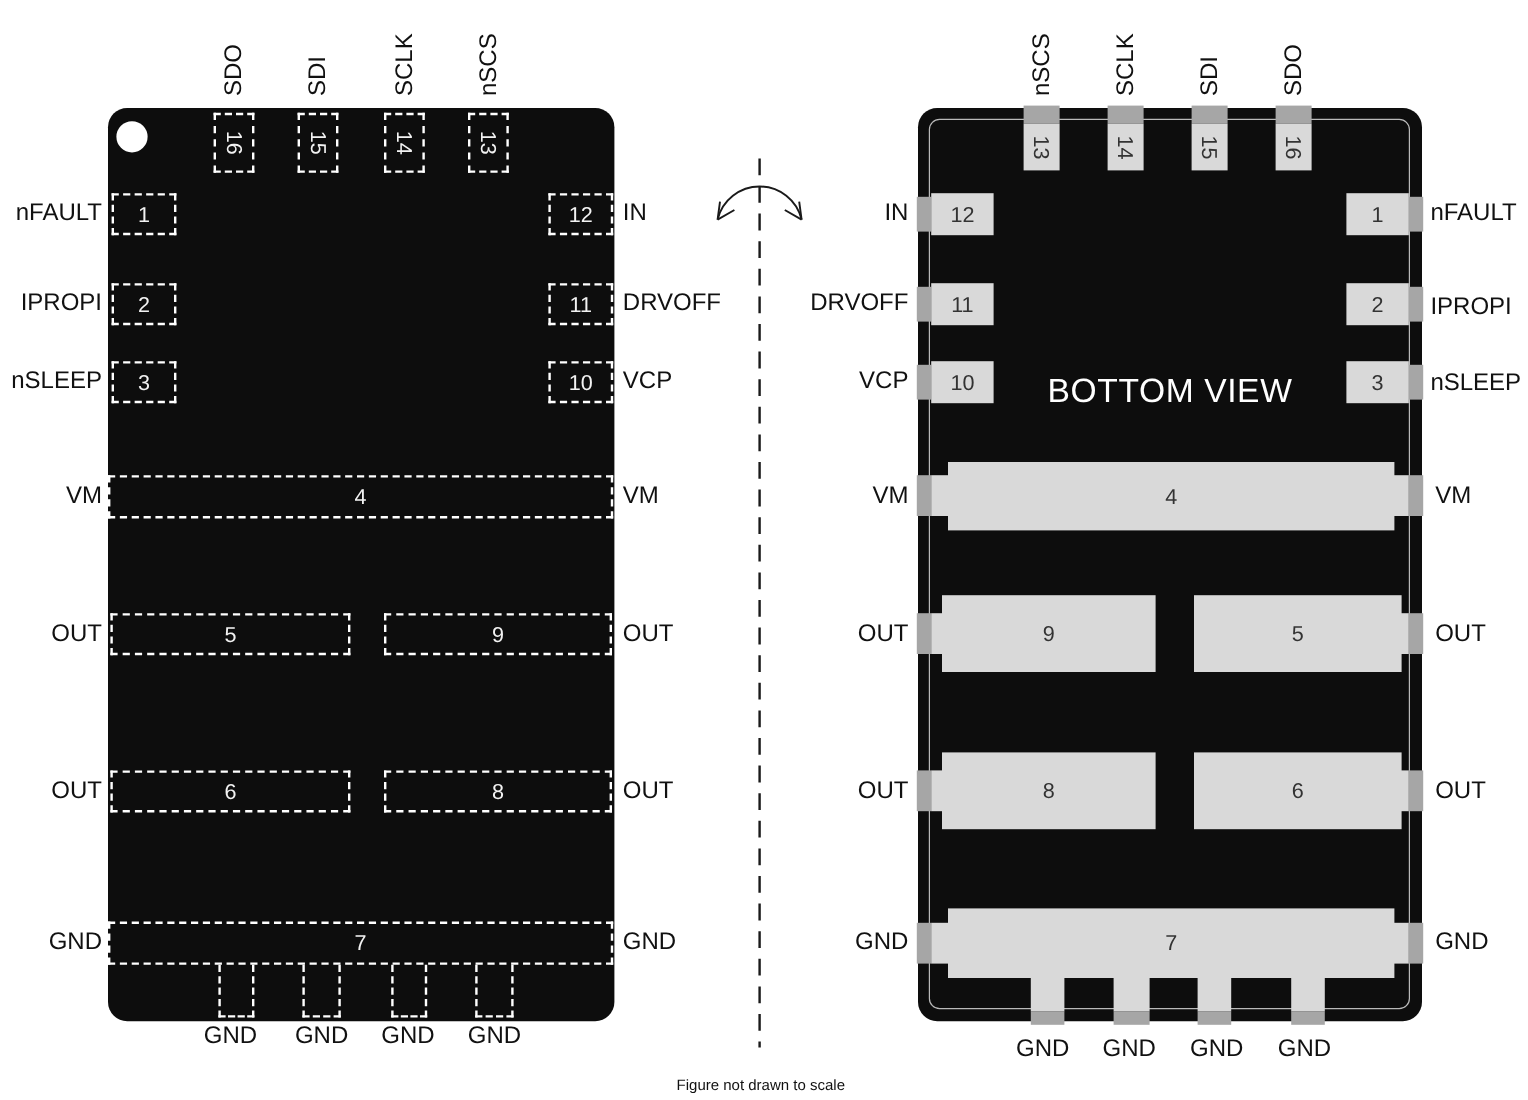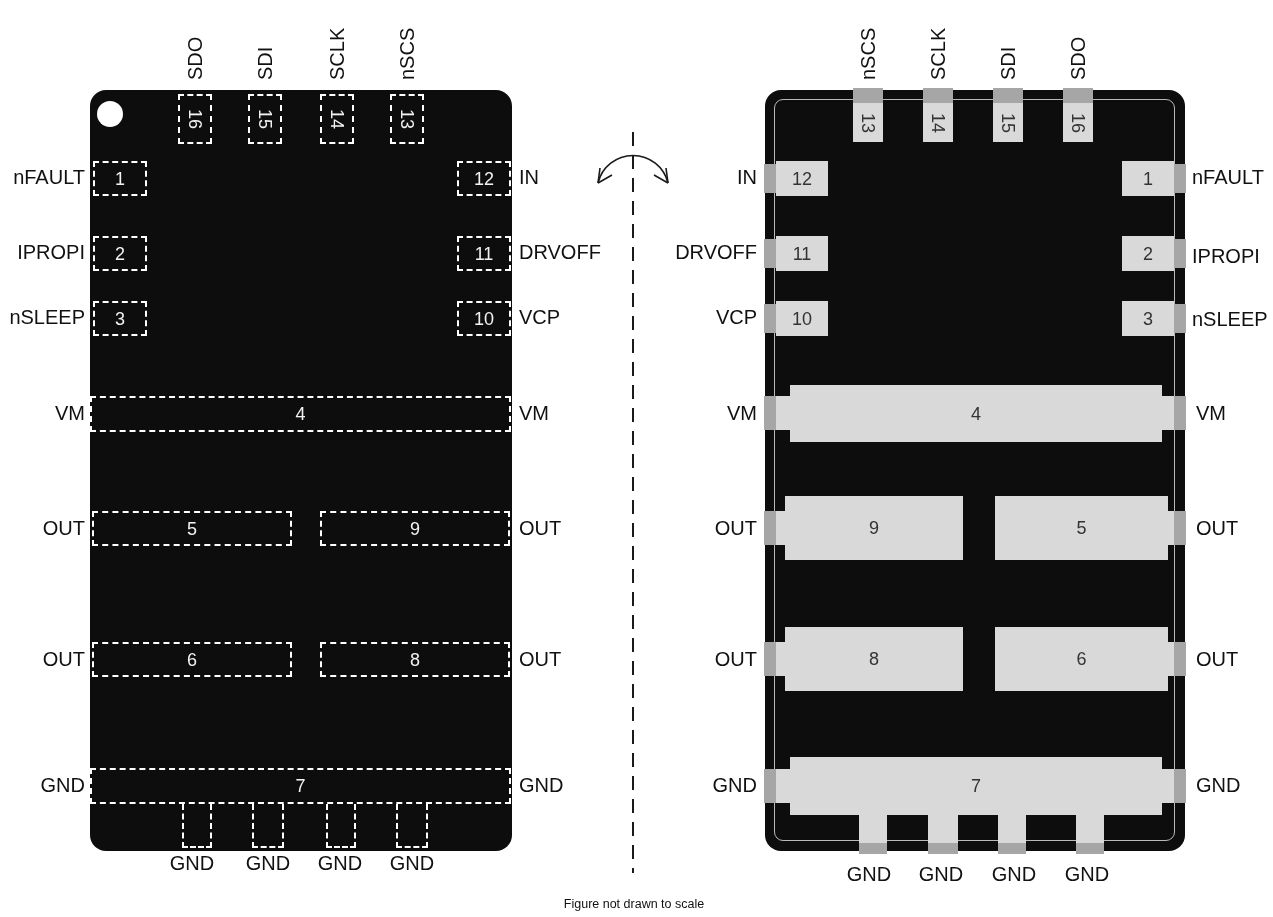--- a/index.html
+++ b/index.html
@@ -126,20 +126,21 @@
   <svg class="abs" style="left:555px; top:120px;" width="160" height="760" viewBox="0 0 160 760">
     <line x1="78" y1="12" x2="78" y2="753" stroke="#1a1a1a" stroke-width="2" stroke-dasharray="14 9"></line>
     <path d="M 43 63 A 36 36 0 0 1 113 63" fill="none" stroke="#1a1a1a" stroke-width="1.6"></path>
     <path d="M 43 63 L 45 48 M 43 63 L 57 55" fill="none" stroke="#1a1a1a" stroke-width="1.6"></path>
     <path d="M 113 63 L 111 48 M 113 63 L 99 55" fill="none" stroke="#1a1a1a" stroke-width="1.6"></path>
   </svg>
 
   <div class="pkg" style="left:765px; top:90px; width:420px; height:761px;">
     <div class="inner-outline" style="left:9px; top:9px; width:399px; height:740px;"></div>
   </div>
+  <div class="title" style="left:855px; top:310px; width:240px; color:#ffffff;">BOTTOM VIEW</div>
 
   <div class="vlabel" style="left:833px; top:35px;">nSCS</div>
   <div class="vlabel" style="left:903px; top:35px;">SCLK</div>
   <div class="vlabel" style="left:973px; top:35px;">SDI</div>
   <div class="vlabel" style="left:1043px; top:35px;">SDO</div>
 
   <div class="tab" style="left:853px; top:88px; width:30px; height:15px;"></div>
   <div class="pad" style="left:853px; top:103px; width:30px; height:39px;">
       <span class="gnum vnum">13</span>
     </div>

